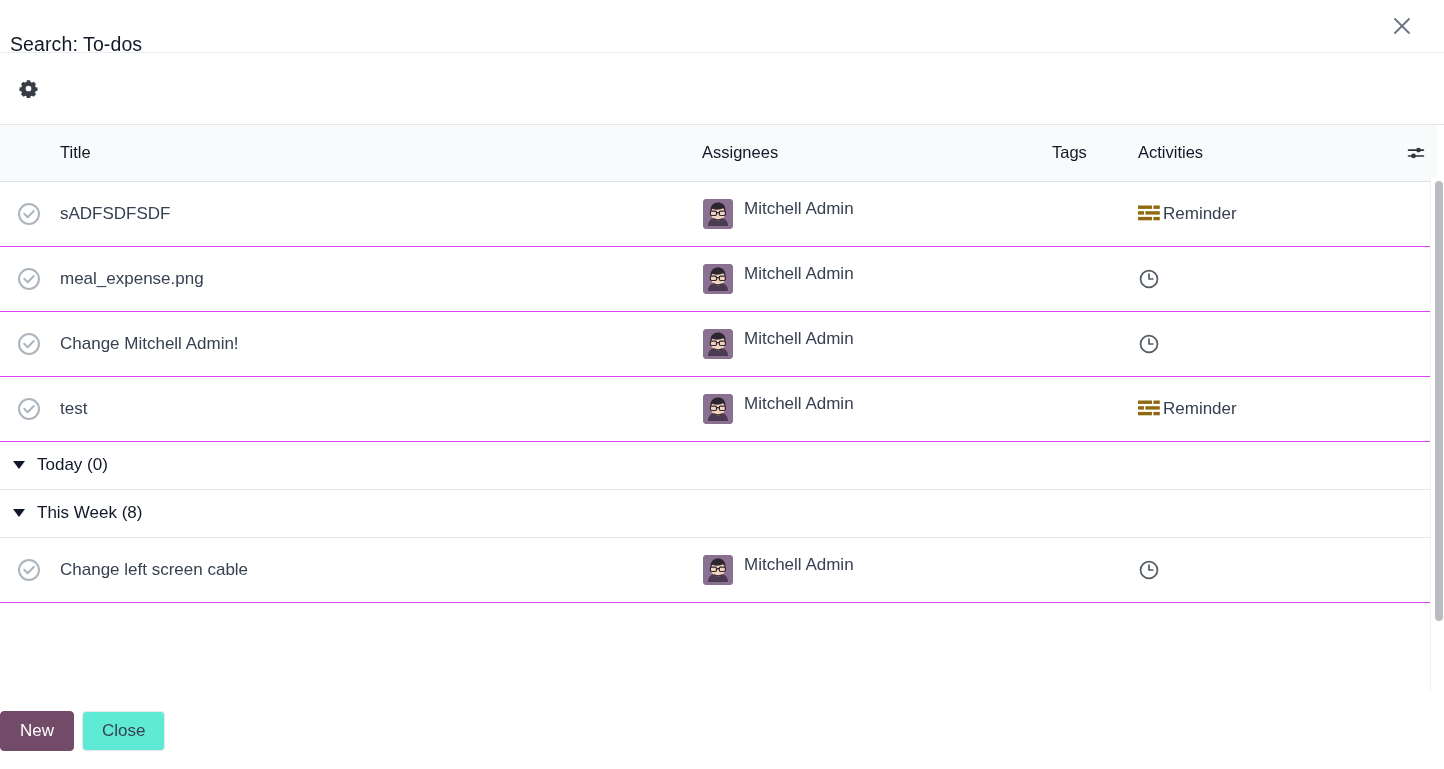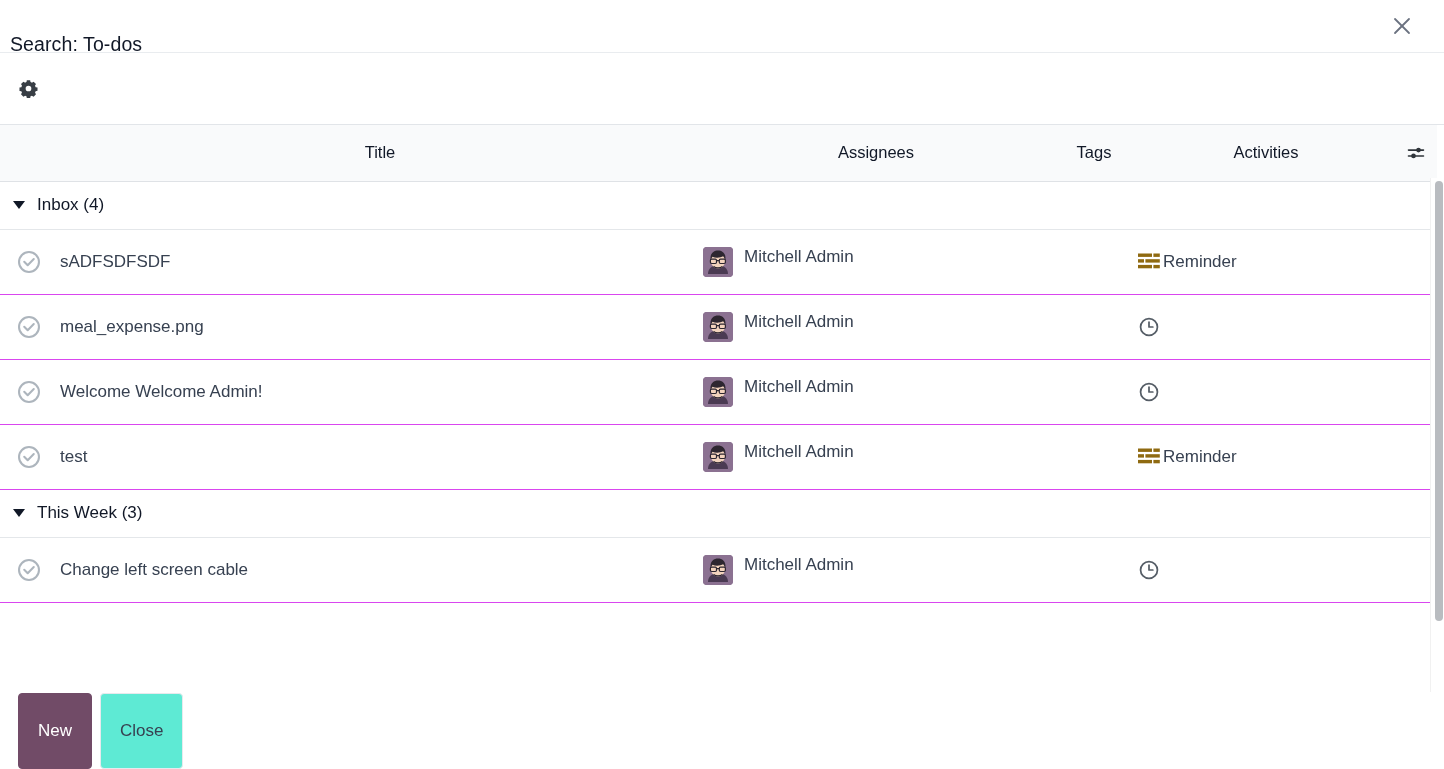--- a/index.html
+++ b/index.html
@@ -185,21 +185,21 @@
     table-layout: fixed;
     background: #fff;
   }
   table.list thead th {
     background: #f9fafb;
     border-bottom: 1px solid #dfe2e6;
     height: 56px;
     font-size: 16.5px;
     font-weight: 400;
     color: #111827;
-    text-align: center;
+    text-align: left;
     padding: 0;
     vertical-align: middle;
   }
   th.col-check { width: 58px; }
   th.col-title { width: 642px; }
   th.col-assignees { width: 350px; }
   th.col-tags { width: 86px; }
   th.col-activities { width: 258px; }
   th.col-opt { width: 43px; }
   .th-inner { padding-left: 2px; }
@@ -277,21 +277,22 @@
     width: 22px; height: 22px;
     color: #555d66;
   }
   .act-label { font-size: 17px; color: #374151; }
 
   
   .dialog-footer {
     flex: 0 0 77px;
     height: 77px;
     display: flex;
-    padding-left: 18px;
+    align-items: center;
+    padding-left: 0;
     background: #fff;
     border-top: 1px solid #fff;
   }
   .btn {
     font-size: 17px;
     font-family: "Liberation Sans", sans-serif;
     border-radius: 4px;
     border: 1px solid transparent;
     cursor: pointer;
     padding: 9px 19px;
@@ -413,28 +414,20 @@
                 <line x1="3" y1="8.5" x2="21" y2="8.5"></line>
                 <line x1="3" y1="15.5" x2="21" y2="15.5"></line>
                 <circle cx="15" cy="8.5" r="2.8" fill="currentColor" stroke="none"></circle>
                 <circle cx="9" cy="15.5" r="2.8" fill="currentColor" stroke="none"></circle>
               </svg>
             </div>
           </th>
         </tr>
       </thead>
       <tbody>
-          <tr class="group-row">
-            <td colspan="6">
-              <div class="group-head">
-                <span class="tri-down"></span>
-                <span>Inbox (4)</span>
-              </div>
-            </td>
-          </tr>
           <tr class="data-row">
             <td>
               <div class="check-cell">
                 <svg width="26" height="26" viewBox="0 0 24 24" fill="none" stroke="currentColor" stroke-width="1.9" stroke-linecap="round" stroke-linejoin="round">
                   <circle cx="12" cy="12" r="9.2"></circle>
                   <polyline points="7.6 11.8 10.8 15 16.4 9.3"></polyline>
                 </svg>
               </div>
             </td>
             <td>
@@ -521,21 +514,21 @@
           <tr class="data-row">
             <td>
               <div class="check-cell">
                 <svg width="26" height="26" viewBox="0 0 24 24" fill="none" stroke="currentColor" stroke-width="1.9" stroke-linecap="round" stroke-linejoin="round">
                   <circle cx="12" cy="12" r="9.2"></circle>
                   <polyline points="7.6 11.8 10.8 15 16.4 9.3"></polyline>
                 </svg>
               </div>
             </td>
             <td>
-              <div class="title-cell">Welcome Welcome Admin!</div>
+              <div class="title-cell">Change Mitchell Admin!</div>
             </td>
             <td>
               <div class="assignee-cell">
                 <span class="avatar">
                   <svg width="30" height="30" viewBox="0 0 30 30">
                     <rect width="30" height="30" fill="#8b7191"></rect>
                     <path d="M5 27c0-5.5 4.2-9 10-9s10 3.5 10 9z" fill="#4a3a52"></path>
                     <ellipse cx="15" cy="13.5" rx="7.2" ry="8" fill="#f3d3bd"></ellipse>
                     <path d="M7.5 11c0-5 3.4-7.6 7.5-7.6S22.5 6 22.5 11c0 .8-.2 1.6-.4 2.2-.5-2-1.1-3.3-2-4-2.2 1.6-7.6 2-10.6.6-.8.8-1.3 2-1.6 3.4-.3-.7-.4-1.4-.4-2.2z" fill="#2d2630"></path>
                     <rect x="7.4" y="12.2" width="6.1" height="4.3" rx="1.2" fill="none" stroke="#2d2630" stroke-width="1.2"></rect>
@@ -605,21 +598,29 @@
                   </svg></span>
                 <span class="act-label">Reminder</span>
               </div>
             </td>
             <td></td>
           </tr>
           <tr class="group-row">
             <td colspan="6">
               <div class="group-head">
                 <span class="tri-down"></span>
-                <span>This Week (3)</span>
+                <span>Today (0)</span>
+              </div>
+            </td>
+          </tr>
+          <tr class="group-row">
+            <td colspan="6">
+              <div class="group-head">
+                <span class="tri-down"></span>
+                <span>This Week (8)</span>
               </div>
             </td>
           </tr>
           <tr class="data-row">
             <td>
               <div class="check-cell">
                 <svg width="26" height="26" viewBox="0 0 24 24" fill="none" stroke="currentColor" stroke-width="1.9" stroke-linecap="round" stroke-linejoin="round">
                   <circle cx="12" cy="12" r="9.2"></circle>
                   <polyline points="7.6 11.8 10.8 15 16.4 9.3"></polyline>
                 </svg>

